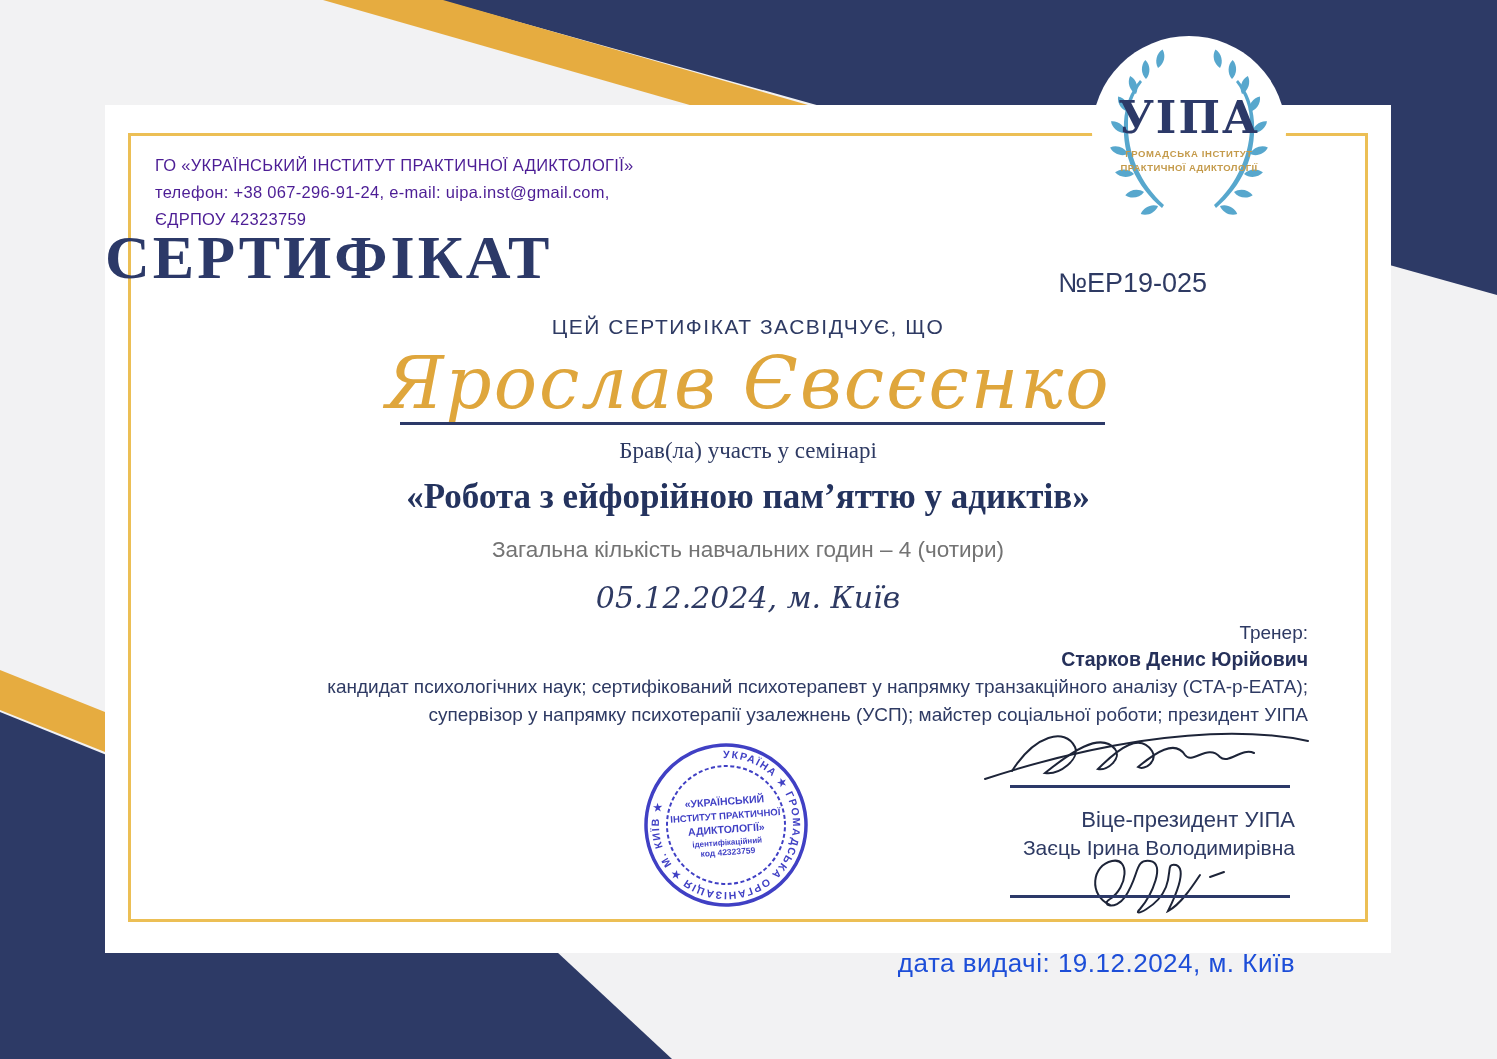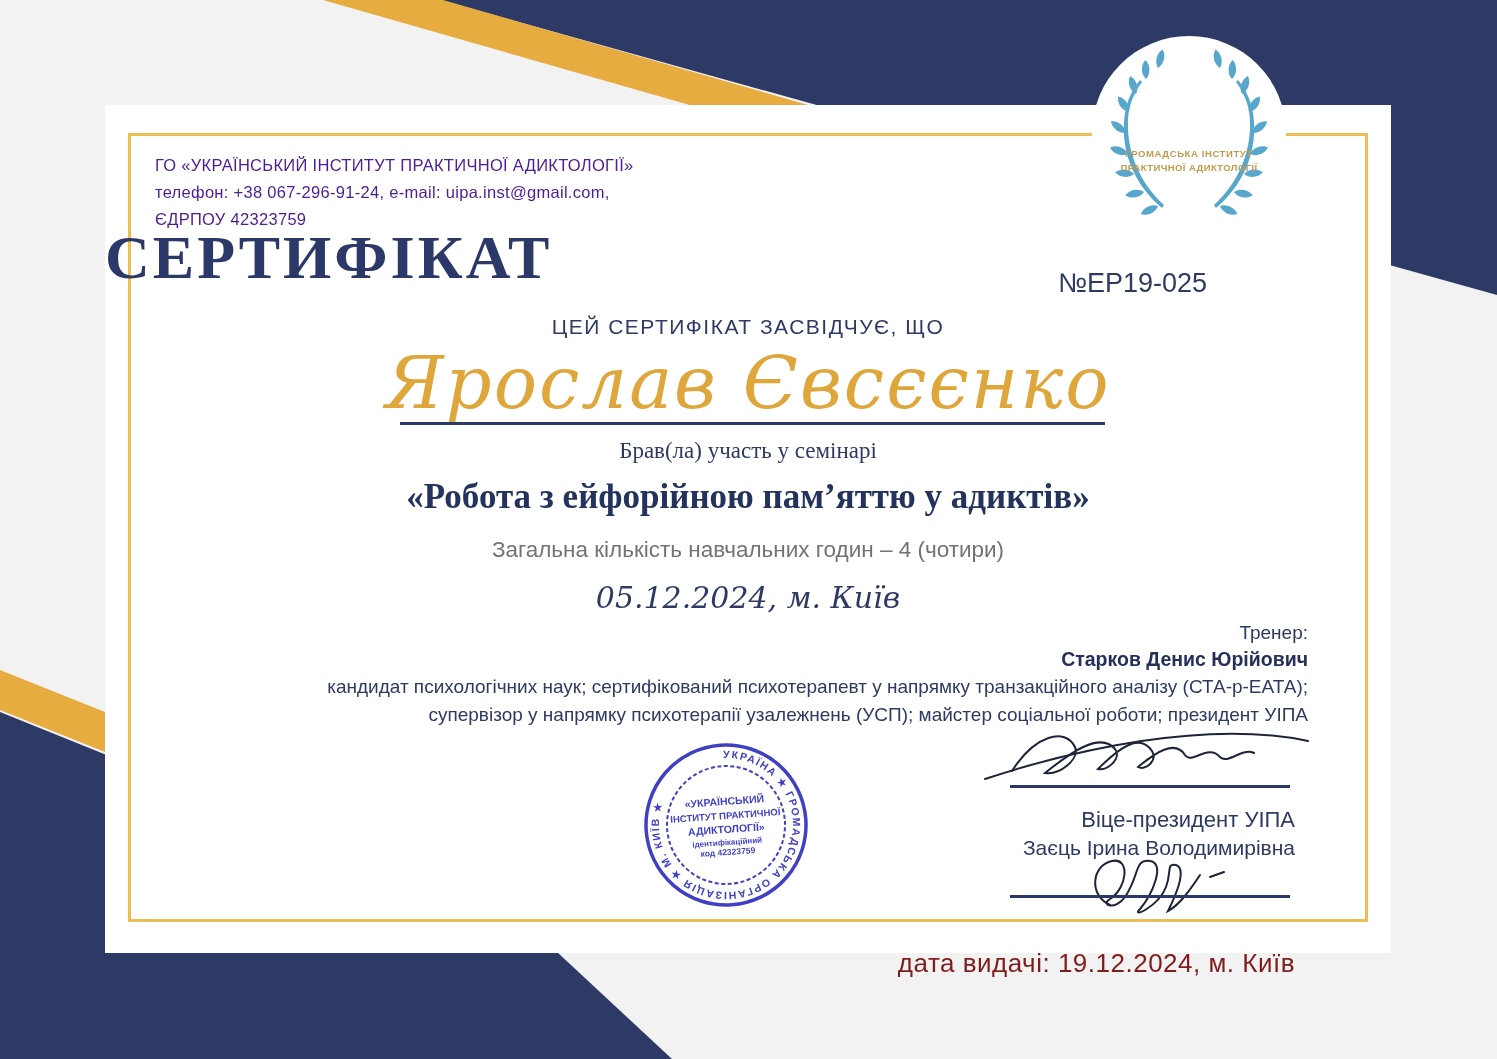--- a/index.html
+++ b/index.html
@@ -42,21 +42,21 @@
          transform:rotate(-4deg);opacity:.92;}
   .logo{position:absolute;left:1092px;top:36px;width:194px;height:194px;z-index:6;}
   .logo-circle{position:absolute;left:0;top:0;width:194px;height:194px;border-radius:50%;background:#ffffff;}
   .logo-abbr{position:absolute;left:0;top:56px;width:194px;text-align:center;
              font-family:"DejaVu Serif",serif;font-weight:bold;font-size:44px;color:#2c3968;letter-spacing:2px;}
   .logo-l1{position:absolute;left:0;top:112px;width:194px;text-align:center;
            font-size:9.5px;letter-spacing:.6px;color:#c49a4a;font-weight:bold;}
   .logo-l2{position:absolute;left:0;top:126px;width:194px;text-align:center;
            font-size:9.5px;letter-spacing:.4px;color:#c49a4a;font-weight:bold;}
   .footer-date{position:absolute;left:0;top:948px;width:1295px;text-align:right;
-               font-size:26px;color:#7f1d1d;z-index:4;letter-spacing:.5px;}
+               font-size:26px;color:#1d4ed8;z-index:4;letter-spacing:.5px;}
 </style>
 </head>
 <body>
 
 <div class="page">
 
   <svg class="bg-svg" width="1497" height="1059" viewBox="0 0 1497 1059">
     <polygon points="440,0 1497,0 1497,295" fill="#2d3a66"></polygon>
     <polygon points="323,0 443,0 1100,189 983,189" fill="#e6ac40"></polygon>
     <polygon points="0,670 0,710 520,918 520,878" fill="#e6ac40"></polygon>
@@ -157,19 +157,20 @@
           <use href="#leaf" transform="translate(42,138) rotate(-85)"></use>
           <use href="#leaf" transform="translate(36,118) rotate(-70)"></use>
           <use href="#leaf" transform="translate(34,97) rotate(-52)"></use>
           <use href="#leaf" transform="translate(37,76) rotate(-35)"></use>
           <use href="#leaf" transform="translate(44,58) rotate(-18)"></use>
           <use href="#leaf" transform="translate(54,43) rotate(-2)"></use>
           <use href="#leaf" transform="translate(66,32) rotate(14)"></use>
         </g>
       </g>
     </svg>
+    <div class="logo-abbr">УІПА</div>
     <div class="logo-l1">ГРОМАДСЬКА ІНСТИТУТ</div>
     <div class="logo-l2">ПРАКТИЧНОЇ АДИКТОЛОГІЇ</div>
   </div>
 
   <div class="footer-date">дата видачі: 19.12.2024, м. Київ</div>
 
 </div>
 
 </body></html>

